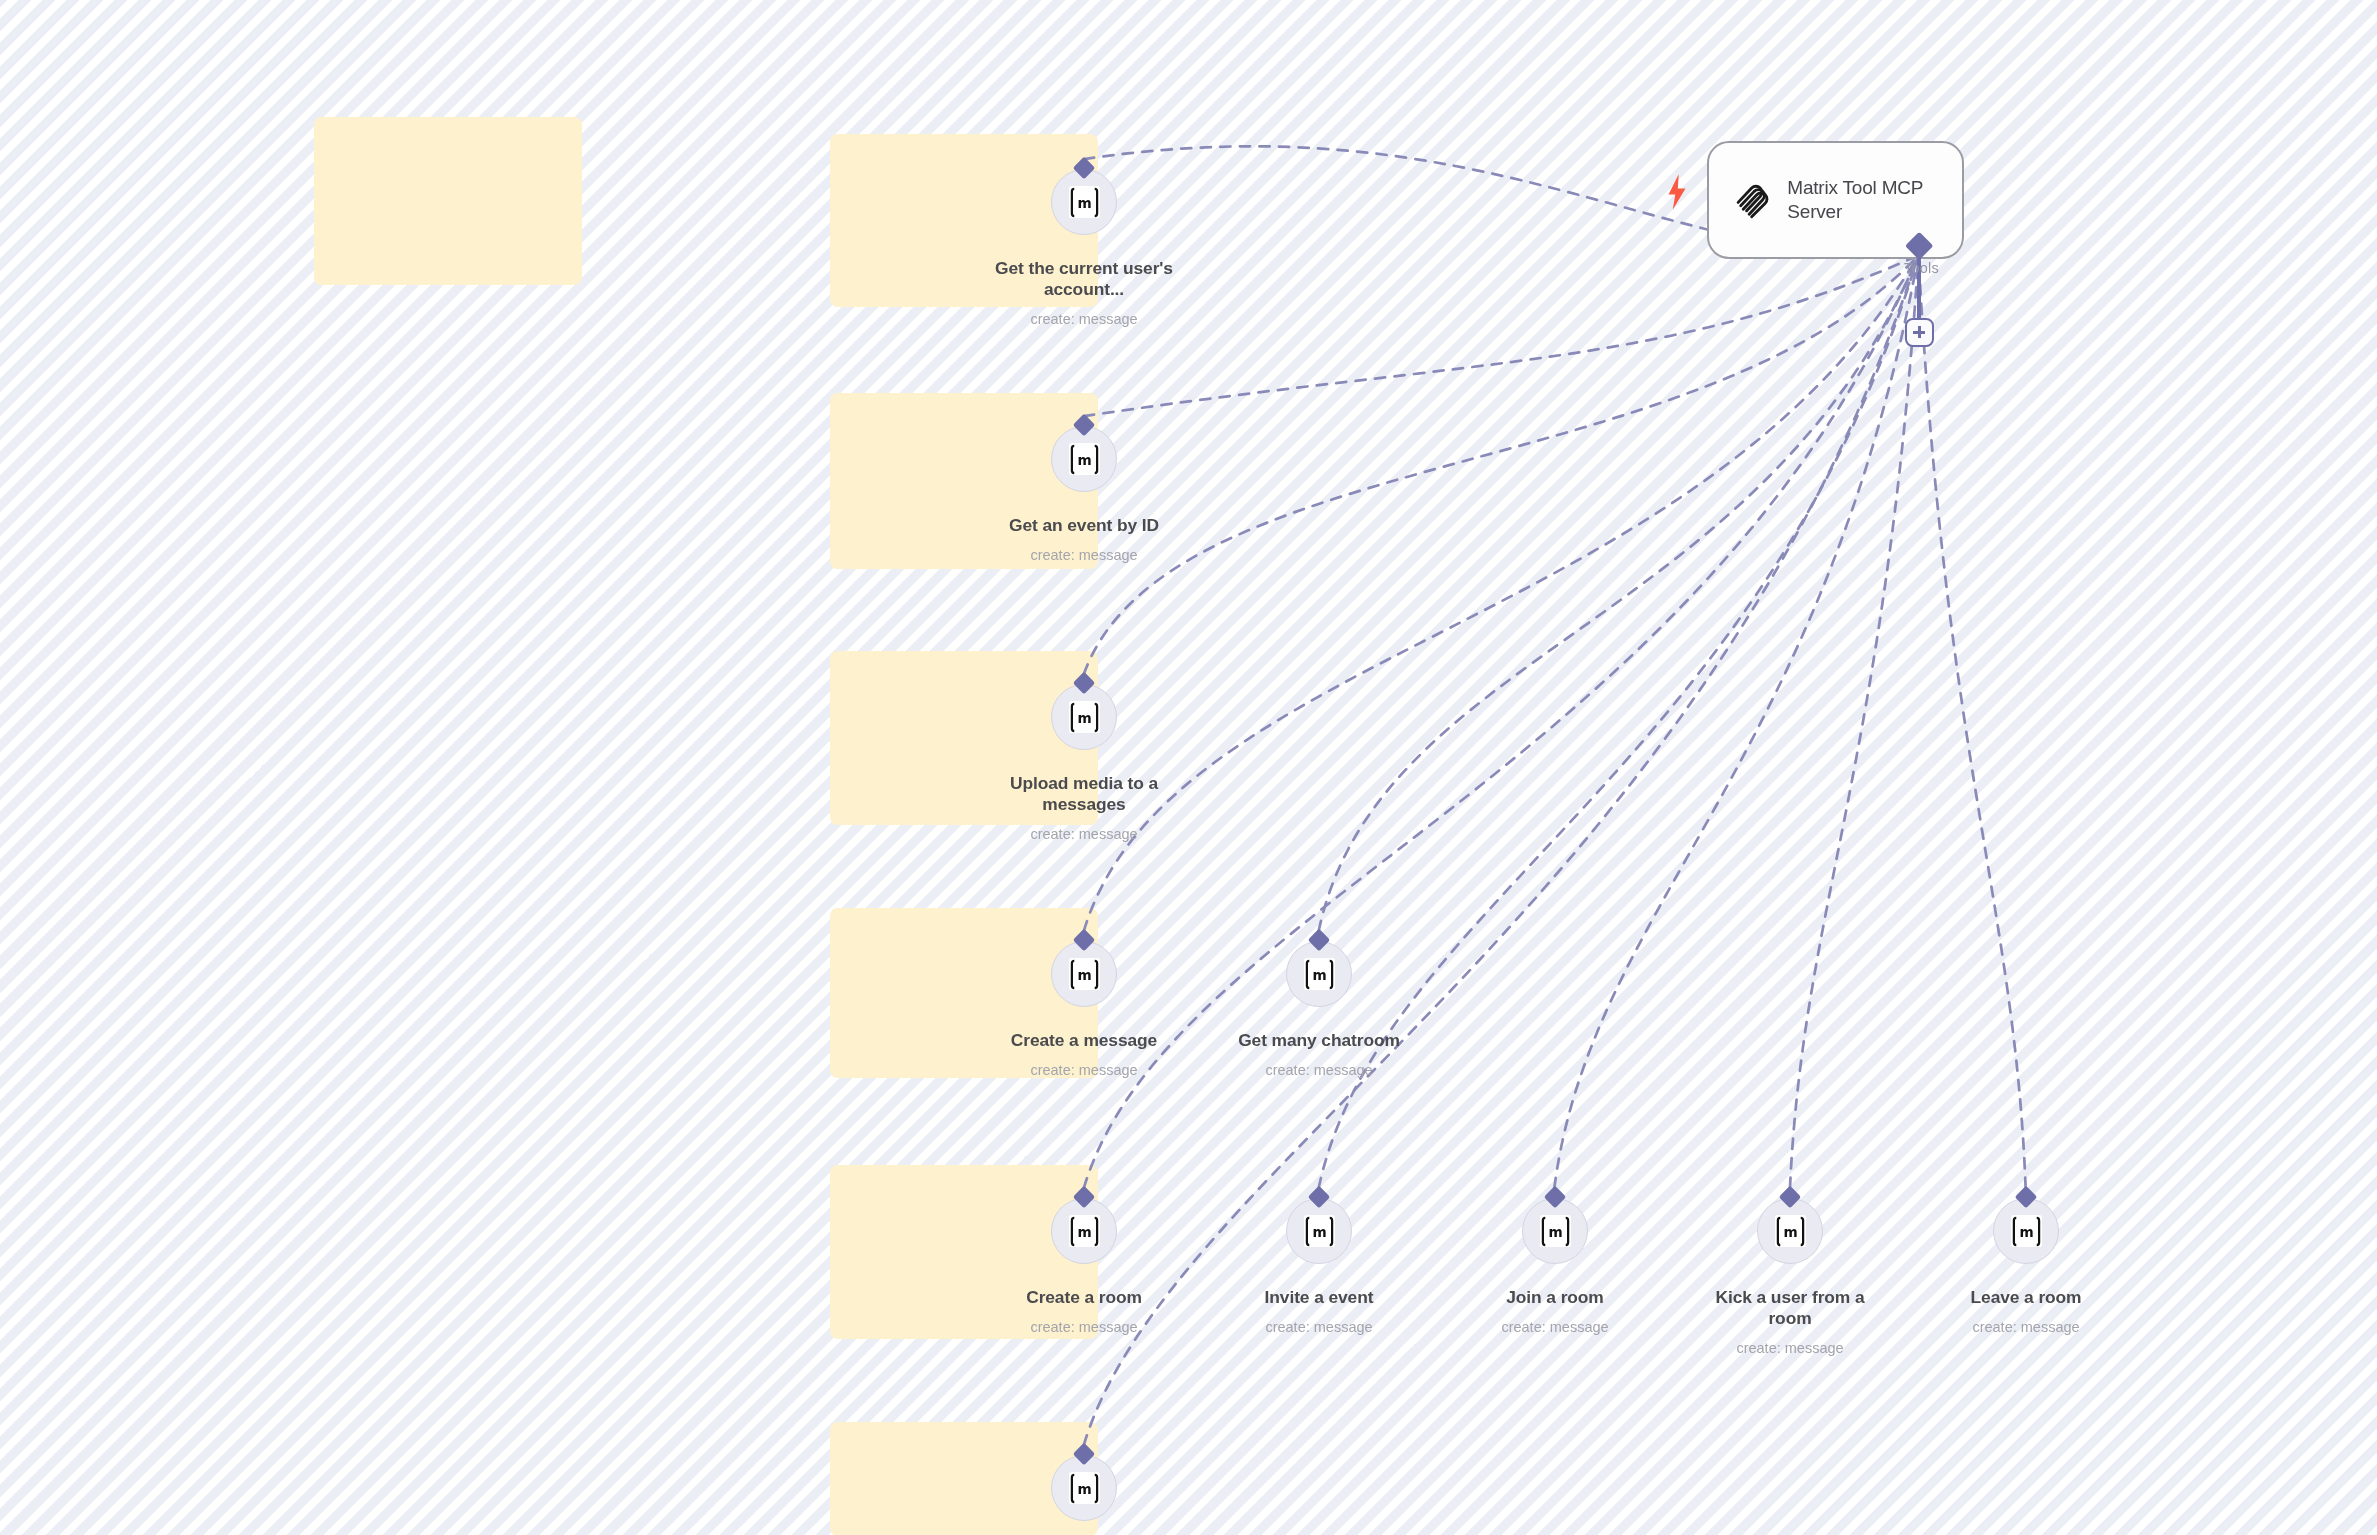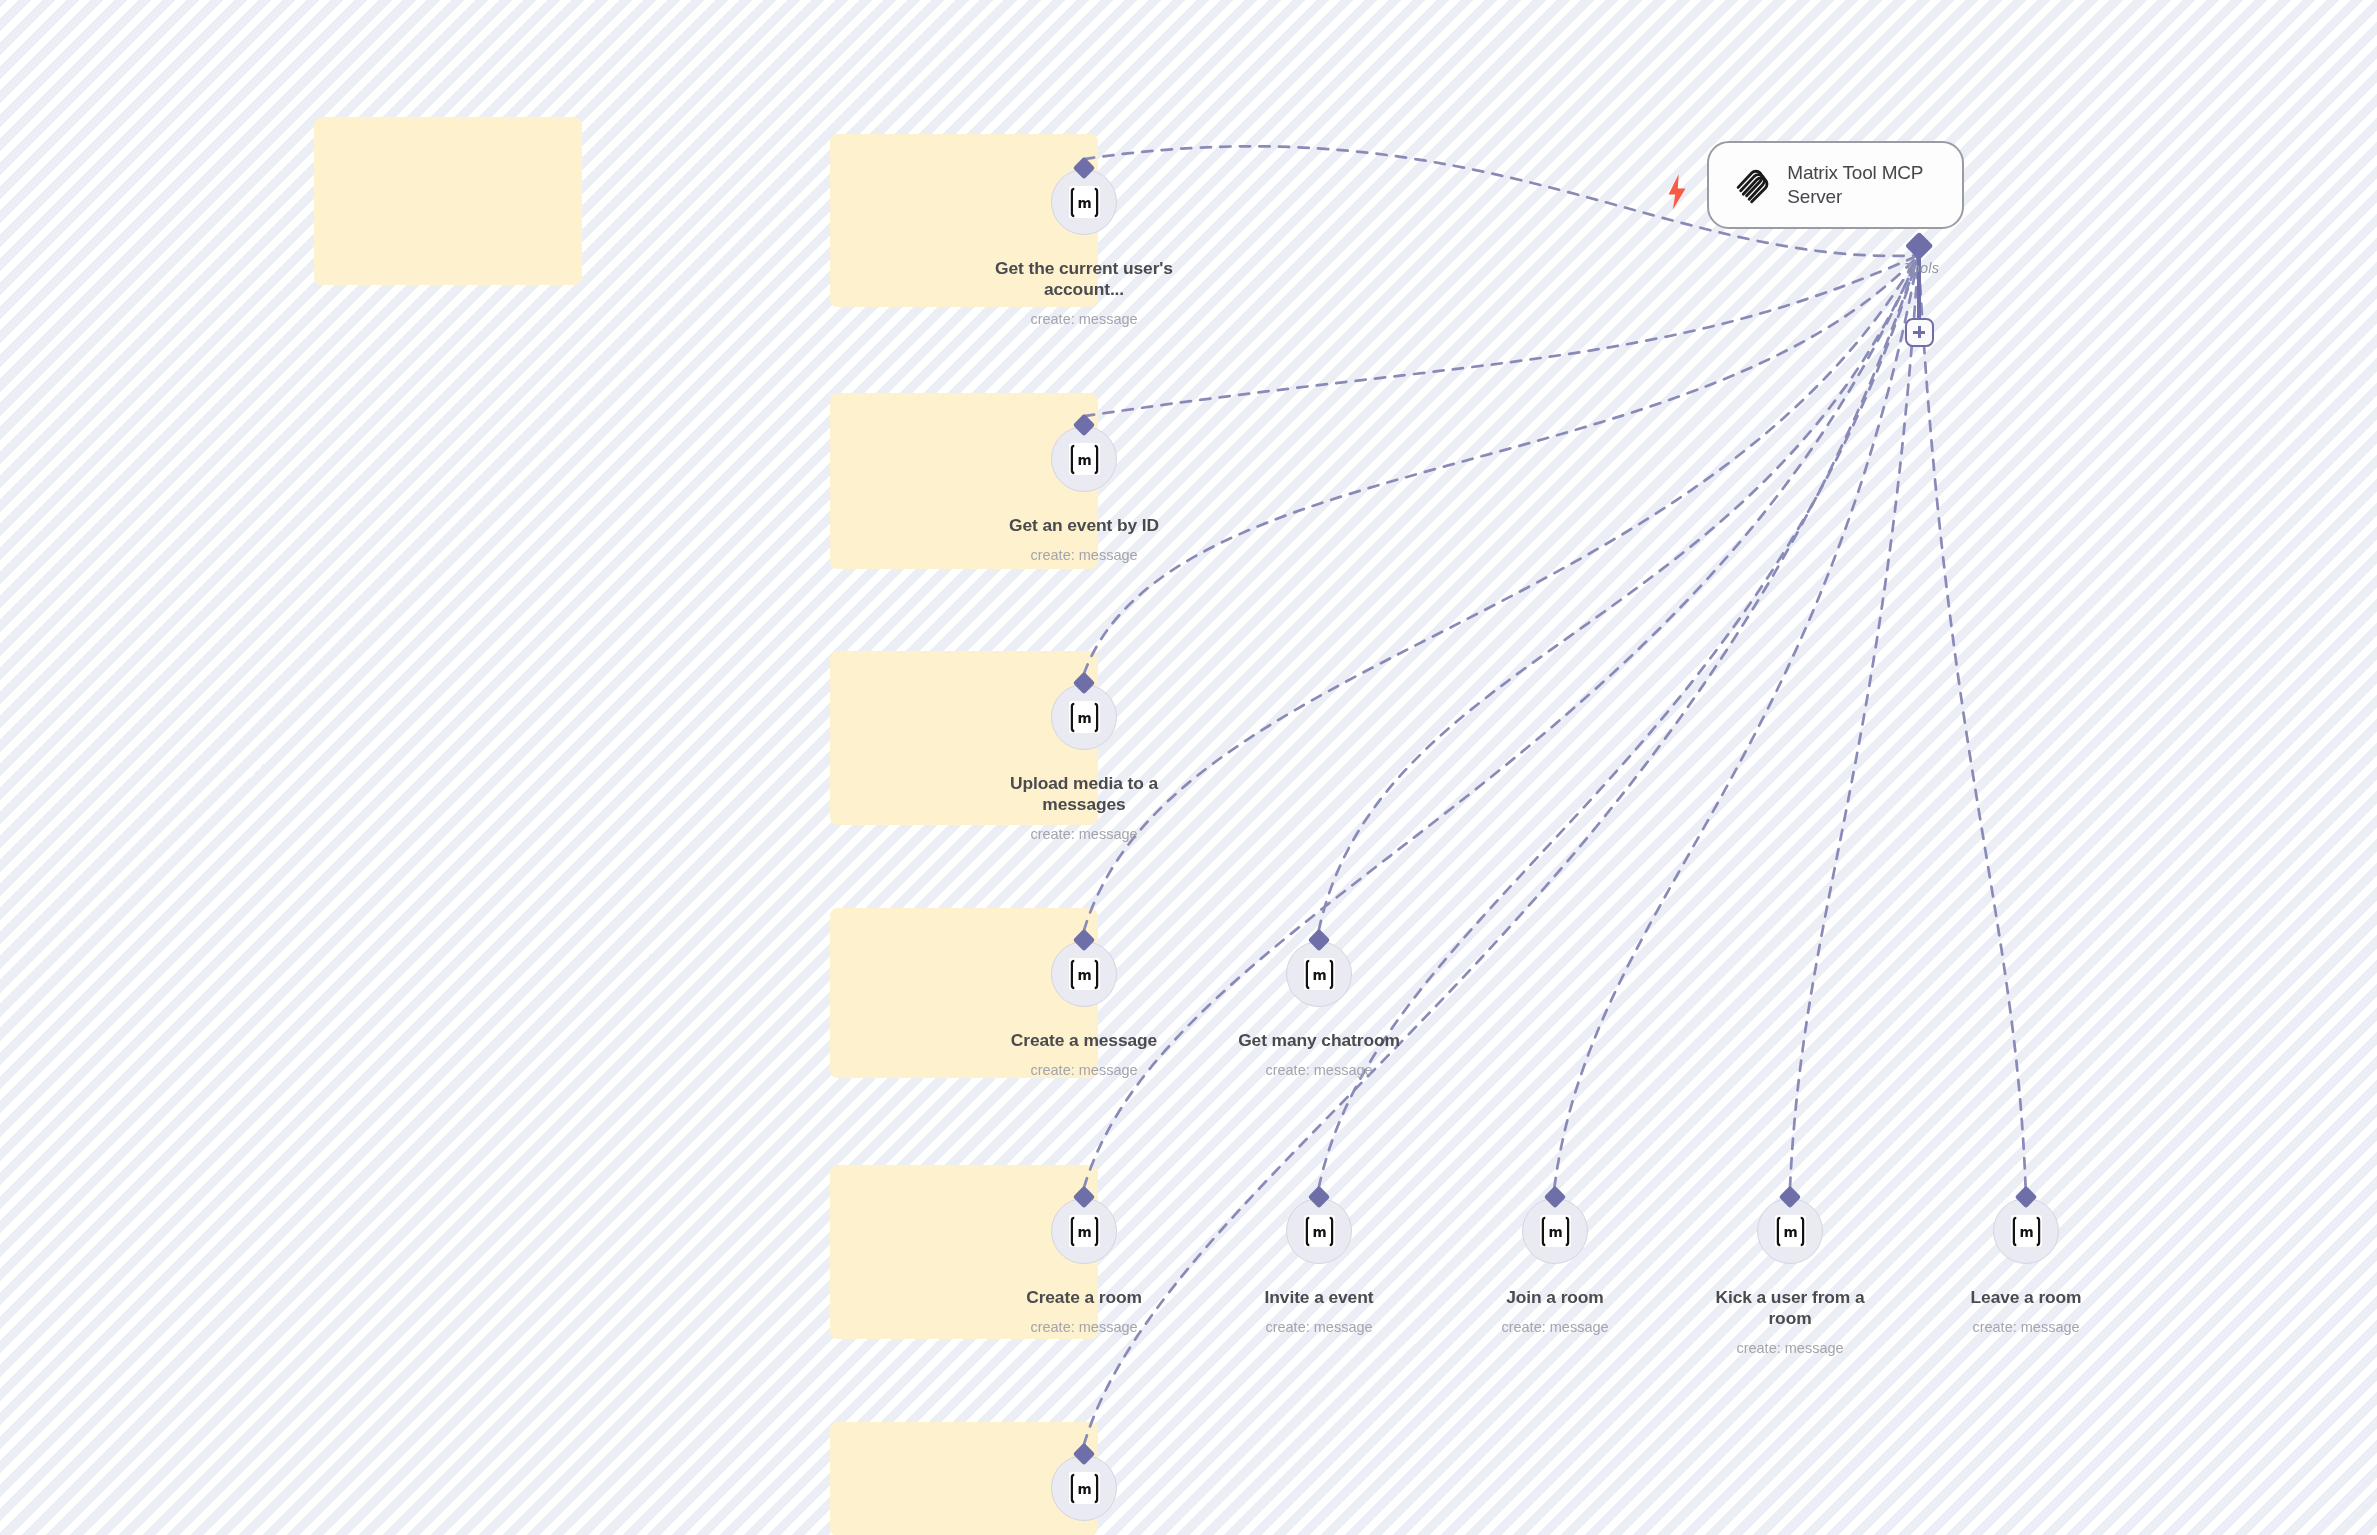--- a/index.html
+++ b/index.html
@@ -106,21 +106,21 @@
     color: #a4a4ad;
     line-height: 1.2;
   }
 
   
   #mcp-node {
     position: absolute;
     left: 1707px;
     top: 141px;
     width: 257px;
-    height: 88px;
+    height: 118px;
     background: #fdfdfd;
     border: 2.1px solid #9b9ba4;
     border-radius: 22px;
     box-sizing: border-box;
     display: flex;
     align-items: center;
     padding: 0 19px;
     gap: 15.3px;
   }
   #mcp-node .mcp-icon { flex: 0 0 auto; }
@@ -151,21 +151,20 @@
     background: #7070ac;
     border-radius: 1.7px;
   }
   #tools-label {
     position: absolute;
     left: 1904px;
     top: 260px;
     font-size: 14.5px;
     color: #9595a8;
     letter-spacing: 0.2px;
-    font-style: italic;
   }
   #plus-button {
     position: absolute;
     left: 1919px;
     top: 318px;
     width: 29px;
     height: 29px;
     margin-left: -14.5px;
     border: 2.6px solid #6e6ea8;
     border-radius: 7.7px;

